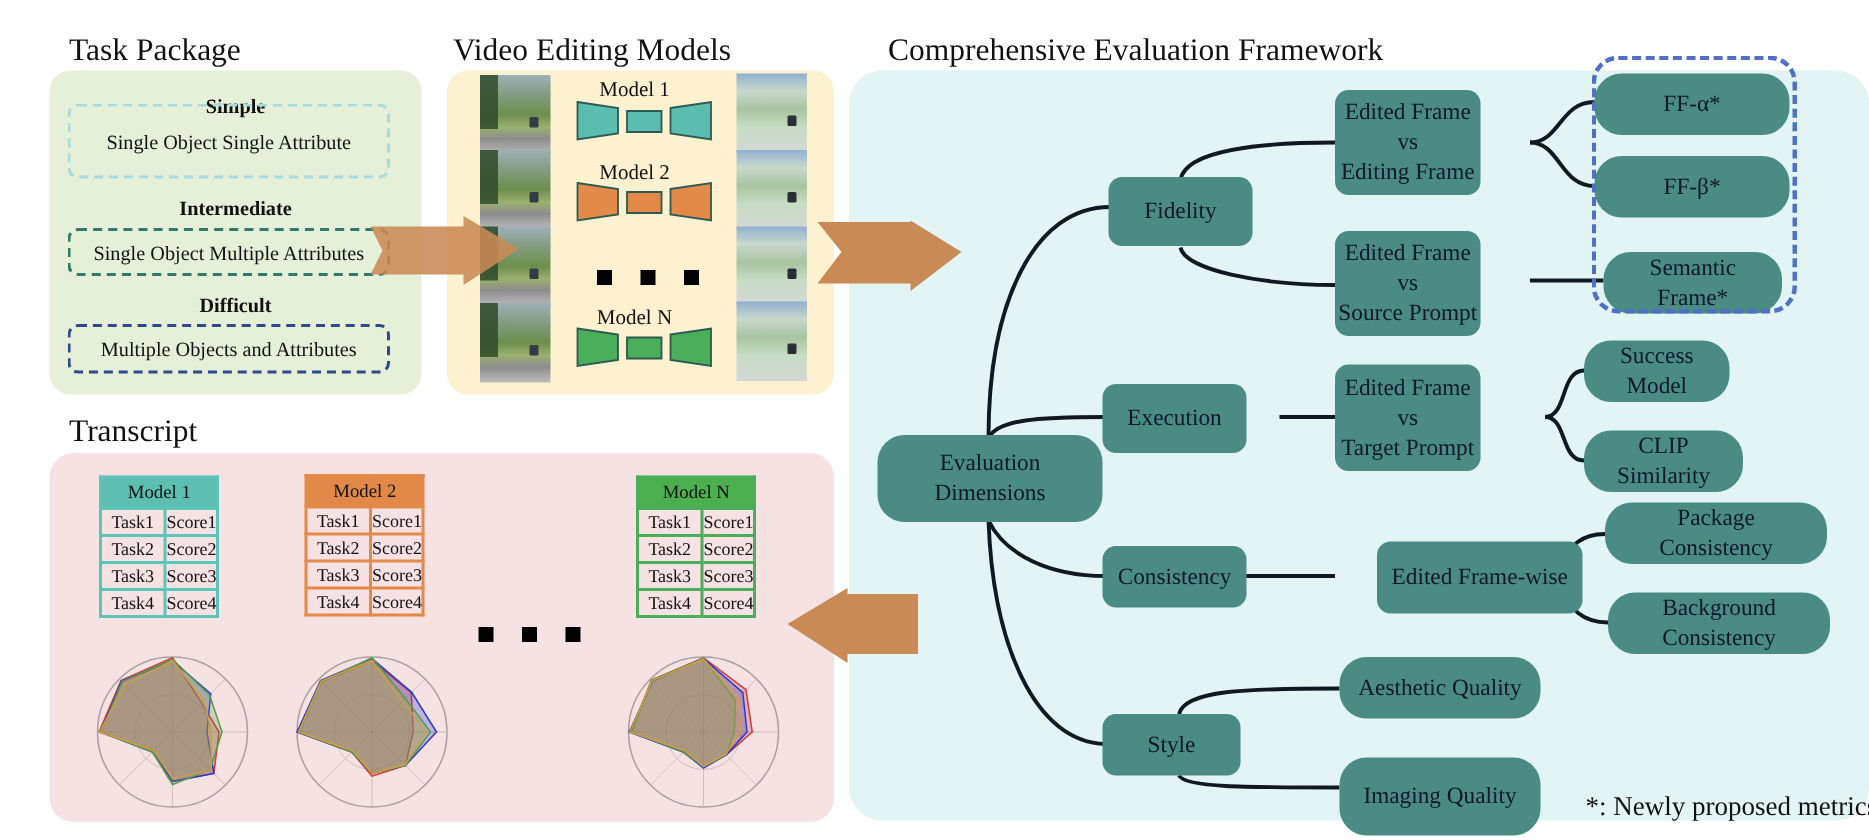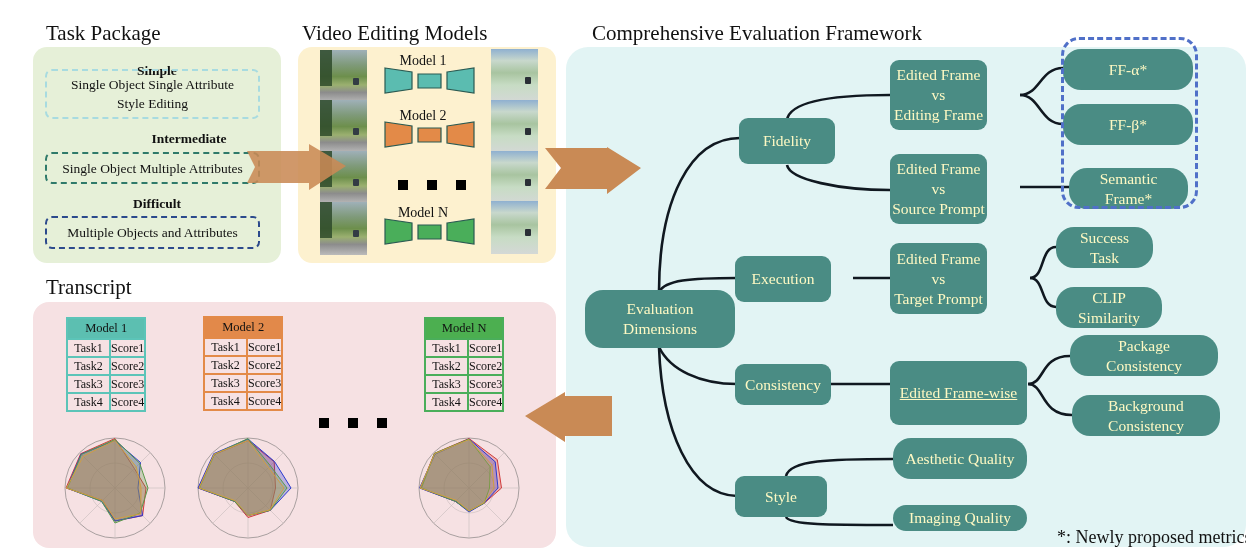--- a/index.html
+++ b/index.html
@@ -24,21 +24,21 @@
   .frame-src::before { content:""; position:absolute; left:0; top:0; width:12px; height:36px; background:#2e4a2a; opacity:.85; }
   .frame-src::after { content:""; position:absolute; right:8px; top:28px; width:6px; height:7px; background:#333c44; border-radius:1px; }
   .frame-edit { background:linear-gradient(180deg,#8fb0d0 0%,#c8d8cc 22%,#a8c4a0 45%,#c7dcc4 68%,#d4d8d6 100%); }
   .frame-edit::after { content:""; position:absolute; right:7px; top:28px; width:6px; height:7px; background:#2a2f36; border-radius:1px; }
   .model-label { position:absolute; font-size:14px; width:120px; text-align:center; left:363px; }
   .dots { position:absolute; display:flex; gap:19px; }
   .dots span { display:block; width:10px; height:10px; background:#000; }
 
   
   .panel-cyan { left:566px; top:47px; width:680px; height:500px; background:#e2f4f4; border-radius:22px; }
-  .node { position:absolute; background:#4a8c84; color:#fef9c3; font-size:15.5px; line-height:20px;
+  .node { position:absolute; background:#4a8c84; color:#0f172a; font-size:15.5px; line-height:20px;
           text-align:center; display:flex; align-items:center; justify-content:center; box-sizing:border-box; white-space:nowrap; }
   .r-sm { border-radius:9px; }
   .r-lg { border-radius:18px; }
   .newly { position:absolute; left:1057px; top:527px; font-size:18px; white-space:nowrap; }
   .new-box { position:absolute; left:1061px; top:37px; width:137px; height:172px; border:3.2px dashed #5070c8; border-radius:18px; box-sizing:border-box; }
 
   
   .panel-pink { left:33px; top:302px; width:523px; height:246px; background:#f6e1e3; border-radius:16px; }
   .tbl { position:absolute; border-collapse:collapse; font-size:12px; }
   .tbl td { border:2px solid; padding:0; height:18px; text-align:center; box-sizing:border-box; }
@@ -57,25 +57,24 @@
 </head>
 <body>
 
 <div class="section-title" style="left:46px;top:21px;">Task Package</div>
 <div class="abs panel-green"></div>
 
 <div class="level-label" style="top:63px;">Simple</div>
 <div class="task-box tb-simple">
   <div>
     <div>Single Object Single Attribute</div>
-    <div>Style Editing</div>
-  </div>
-</div>
-
-<div class="level-label" style="top:131px;padding-left:32px;">Intermediate</div>
+  </div>
+</div>
+
+<div class="level-label" style="top:131px;">Intermediate</div>
 <div class="task-box tb-inter">
   <span>Single Object Multiple Attributes</span>
 </div>
 
 <div class="level-label" style="top:196px;">Difficult</div>
 <div class="task-box tb-diff">
   <span>Multiple Objects and Attributes</span>
 </div>
 
 <div class="section-title" style="left:302px;top:21px;">Video Editing Models</div>
@@ -178,48 +177,48 @@
       <div>Source Prompt</div>
     </div>
 </div>
 <div class="node r-sm" style="left:890px;top:243px;width:97px;height:71px;">
   <div>
       <div>Edited Frame</div>
       <div>vs</div>
       <div>Target Prompt</div>
     </div>
 </div>
-<div class="node r-sm" style="left:890px;top:361px;width:137px;height:64px;text-decoration:underline;">
+<div class="node r-sm" style="left:918px;top:361px;width:137px;height:48px;">
     <span>Edited Frame-wise</span>
   </div>
 <div class="node r-lg" style="left:893px;top:438px;width:134px;height:41px;">
     <span>Aesthetic Quality</span>
   </div>
-<div class="node r-lg" style="left:893px;top:505px;width:134px;height:26px;">
+<div class="node r-lg" style="left:893px;top:505px;width:134px;height:52px;">
     <span>Imaging Quality</span>
   </div>
 
 <div class="node r-lg" style="left:1063px;top:49px;width:130px;height:41px;">
     <span>FF-α*</span>
   </div>
 <div class="node r-lg" style="left:1063px;top:104px;width:130px;height:41px;">
     <span>FF-β*</span>
   </div>
 <div class="node r-lg" style="left:1069px;top:168px;width:119px;height:41px;">
   <div>
       <div>Semantic</div>
       <div>Frame*</div>
     </div>
 </div>
 <div class="new-box"></div>
 
 <div class="node r-lg" style="left:1056px;top:227px;width:97px;height:41px;">
   <div>
       <div>Success</div>
-      <div>Task</div>
+      <div>Model</div>
     </div>
 </div>
 <div class="node r-lg" style="left:1056px;top:287px;width:106px;height:41px;">
   <div>
       <div>CLIP</div>
       <div>Similarity</div>
     </div>
 </div>
 <div class="node r-lg" style="left:1070px;top:335px;width:148px;height:41px;">
   <div>

